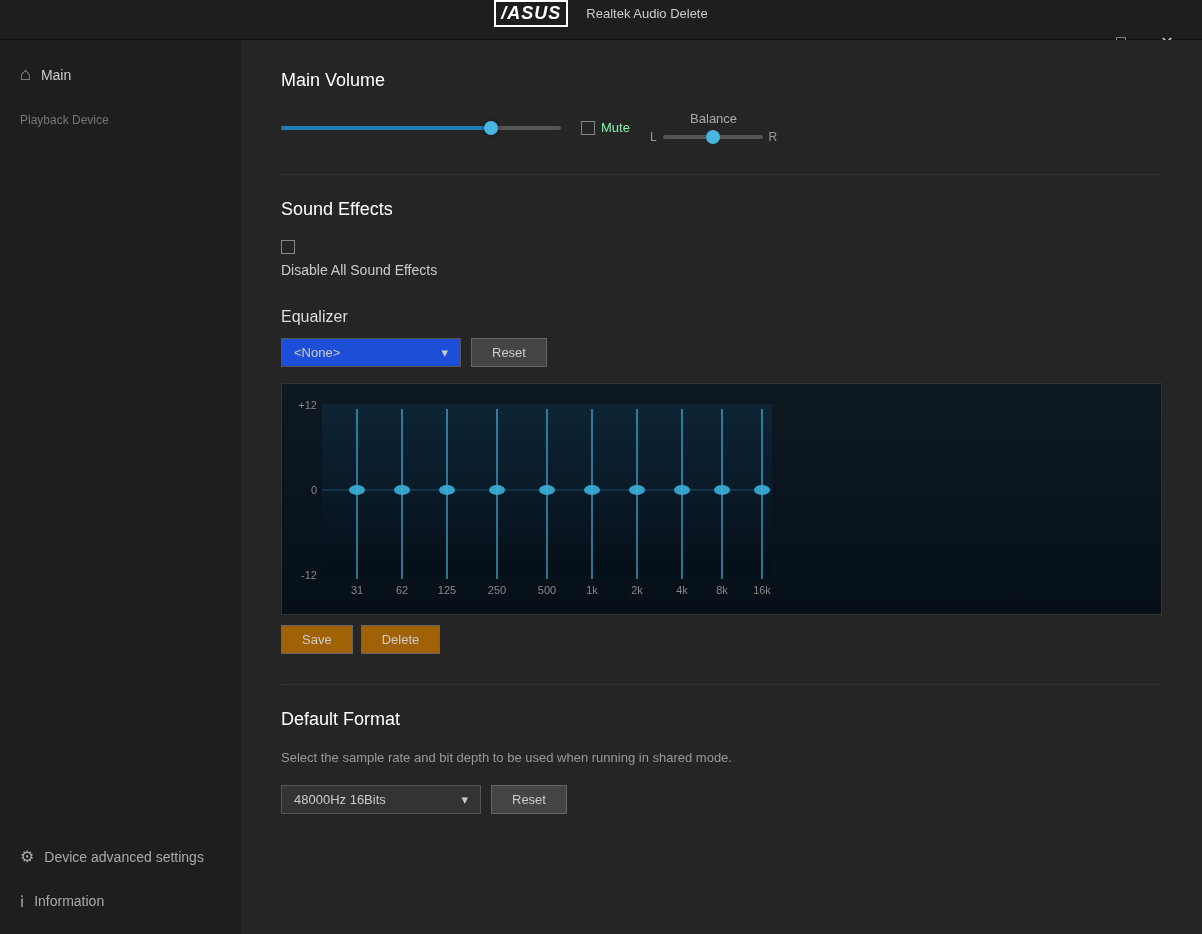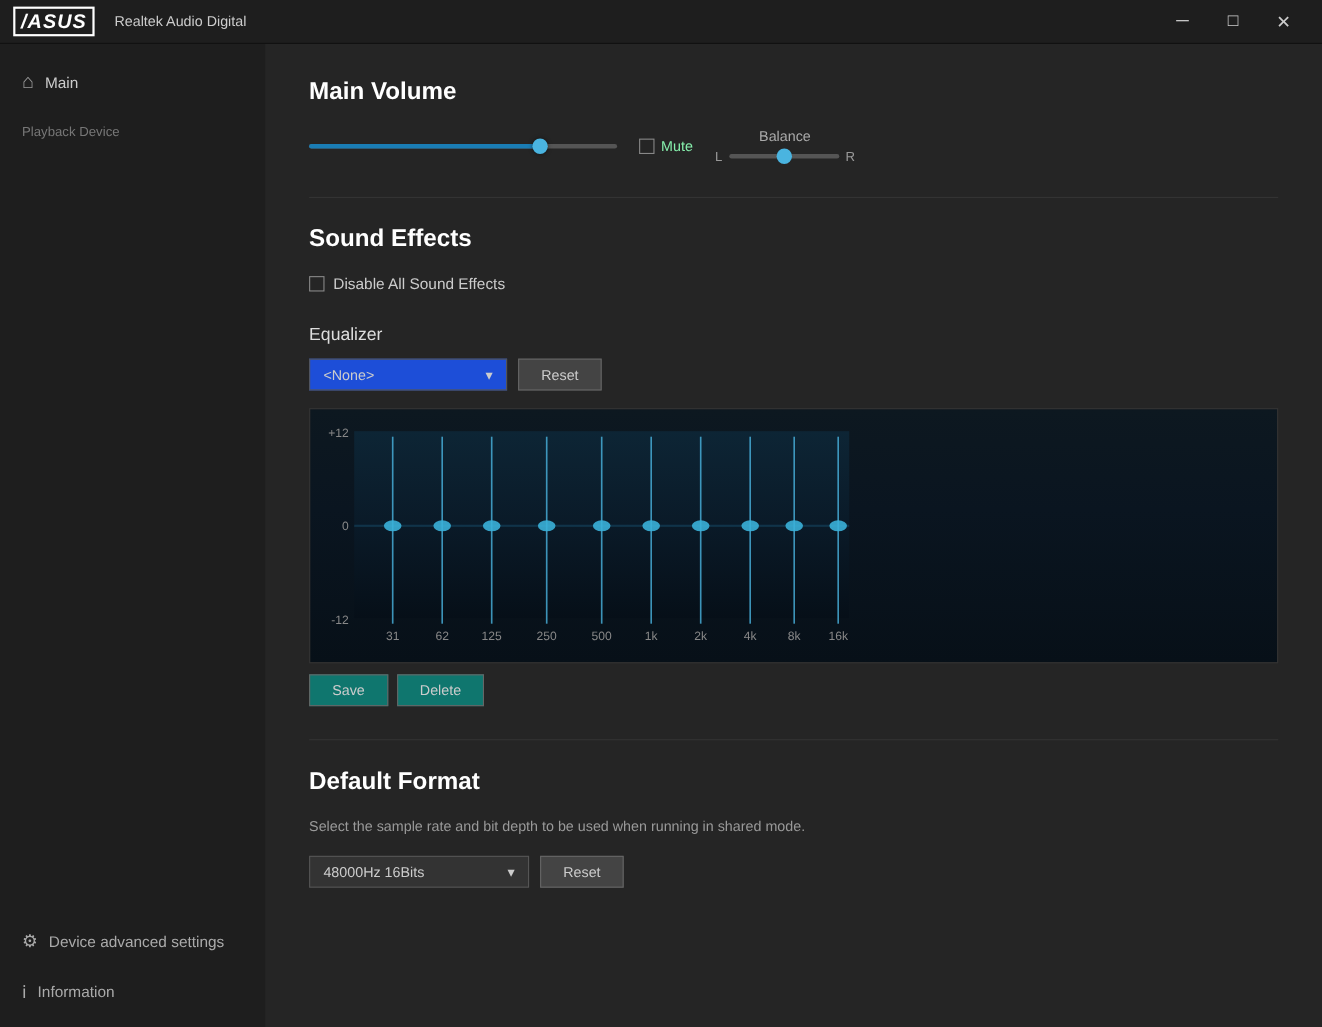--- a/index.html
+++ b/index.html
@@ -17,20 +17,21 @@
 
     
     .titlebar {
       background: #1e1e1e;
       height: 40px;
       display: flex;
       align-items: center;
       padding: 0 12px;
       border-bottom: 1px solid #111;
       flex-shrink: 0;
+      flex-direction: column;
     }
     .titlebar-logo {
       display: flex;
       align-items: center;
       gap: 10px;
     }
     .asus-logo {
       font-weight: 900;
       font-size: 18px;
       color: #fff;
@@ -146,23 +147,23 @@
     
     .content {
       flex: 1;
       background: #252525;
       padding: 30px 40px;
       overflow-y: auto;
     }
 
     
     .section-title {
-      font-size: 22px;
+      font-size: 18px;
       color: #fff;
-      font-weight: 700;
+      font-weight: 400;
       margin-bottom: 20px;
     }
     .volume-row {
       display: flex;
       align-items: center;
       gap: 20px;
       margin-bottom: 30px;
     }
     .volume-slider-container {
       flex: 1;
@@ -240,23 +241,24 @@
       top: -5px;
       left: 50%;
       transform: translateX(-50%);
       cursor: pointer;
     }
 
     
     .sound-effects-section { margin-bottom: 30px; }
     .disable-row {
       display: flex;
-      align-items: center;
+      align-items: flex-start;
       gap: 8px;
       margin-bottom: 20px;
+      flex-direction: column;
     }
     .effect-checkbox {
       width: 14px;
       height: 14px;
       border: 1px solid #888;
       background: transparent;
       cursor: pointer;
       flex-shrink: 0;
     }
     .effect-label {
@@ -310,21 +312,21 @@
       display: block;
     }
 
     .eq-buttons {
       display: flex;
       gap: 8px;
       margin-top: 8px;
     }
     .eq-btn {
       padding: 6px 20px;
-      background: #0f766e;
+      background: #a16207;
       border: 1px solid #666;
       color: #ccc;
       cursor: pointer;
       font-size: 13px;
     }
 
     
     .default-format-section {}
     .default-format-desc {
       font-size: 13px;
@@ -367,21 +369,21 @@
       display: flex;
       flex-direction: column;
     }
   </style>
 </head>
 <body>
 
 <div class="titlebar">
   <div class="titlebar-logo">
     <span class="asus-logo">/ASUS</span>
-    <span class="titlebar-title">Realtek Audio Digital</span>
+    <span class="titlebar-title">Realtek Audio Delete</span>
   </div>
   <div class="titlebar-controls">
     <button class="titlebar-btn">─</button>
     <button class="titlebar-btn">□</button>
     <button class="titlebar-btn close">✕</button>
   </div>
 </div>
 
 <div class="app-body">
 

